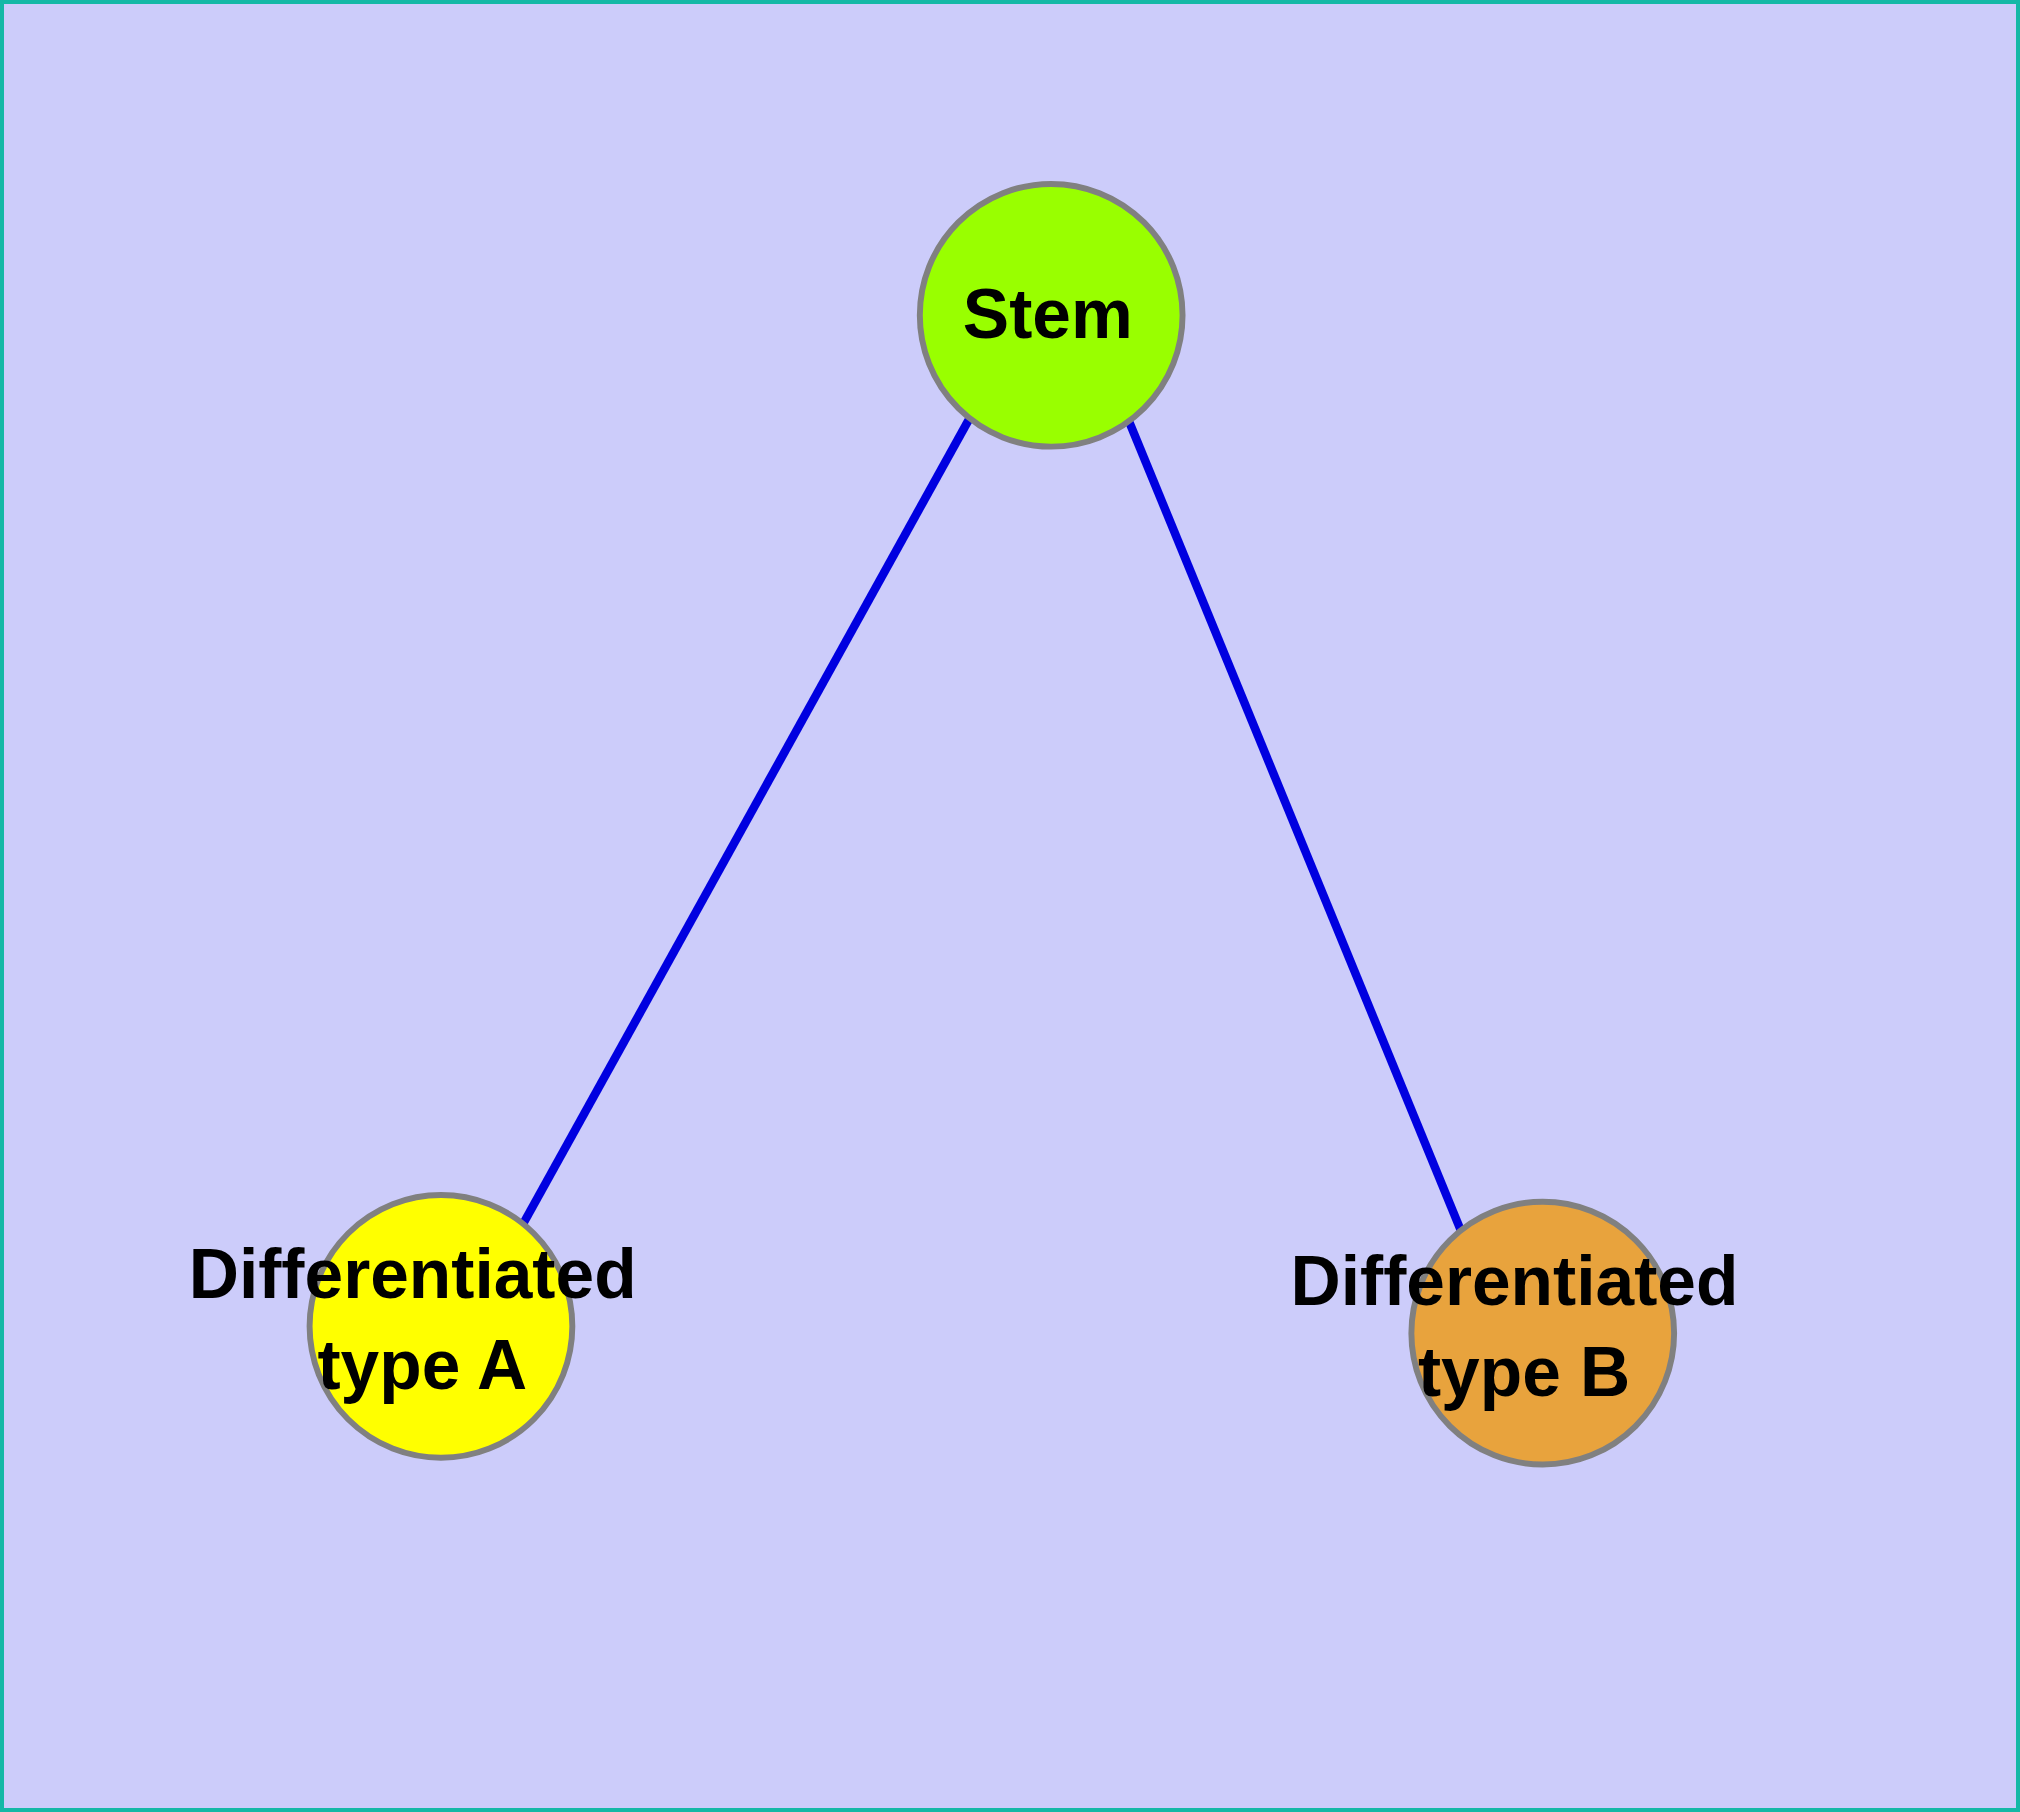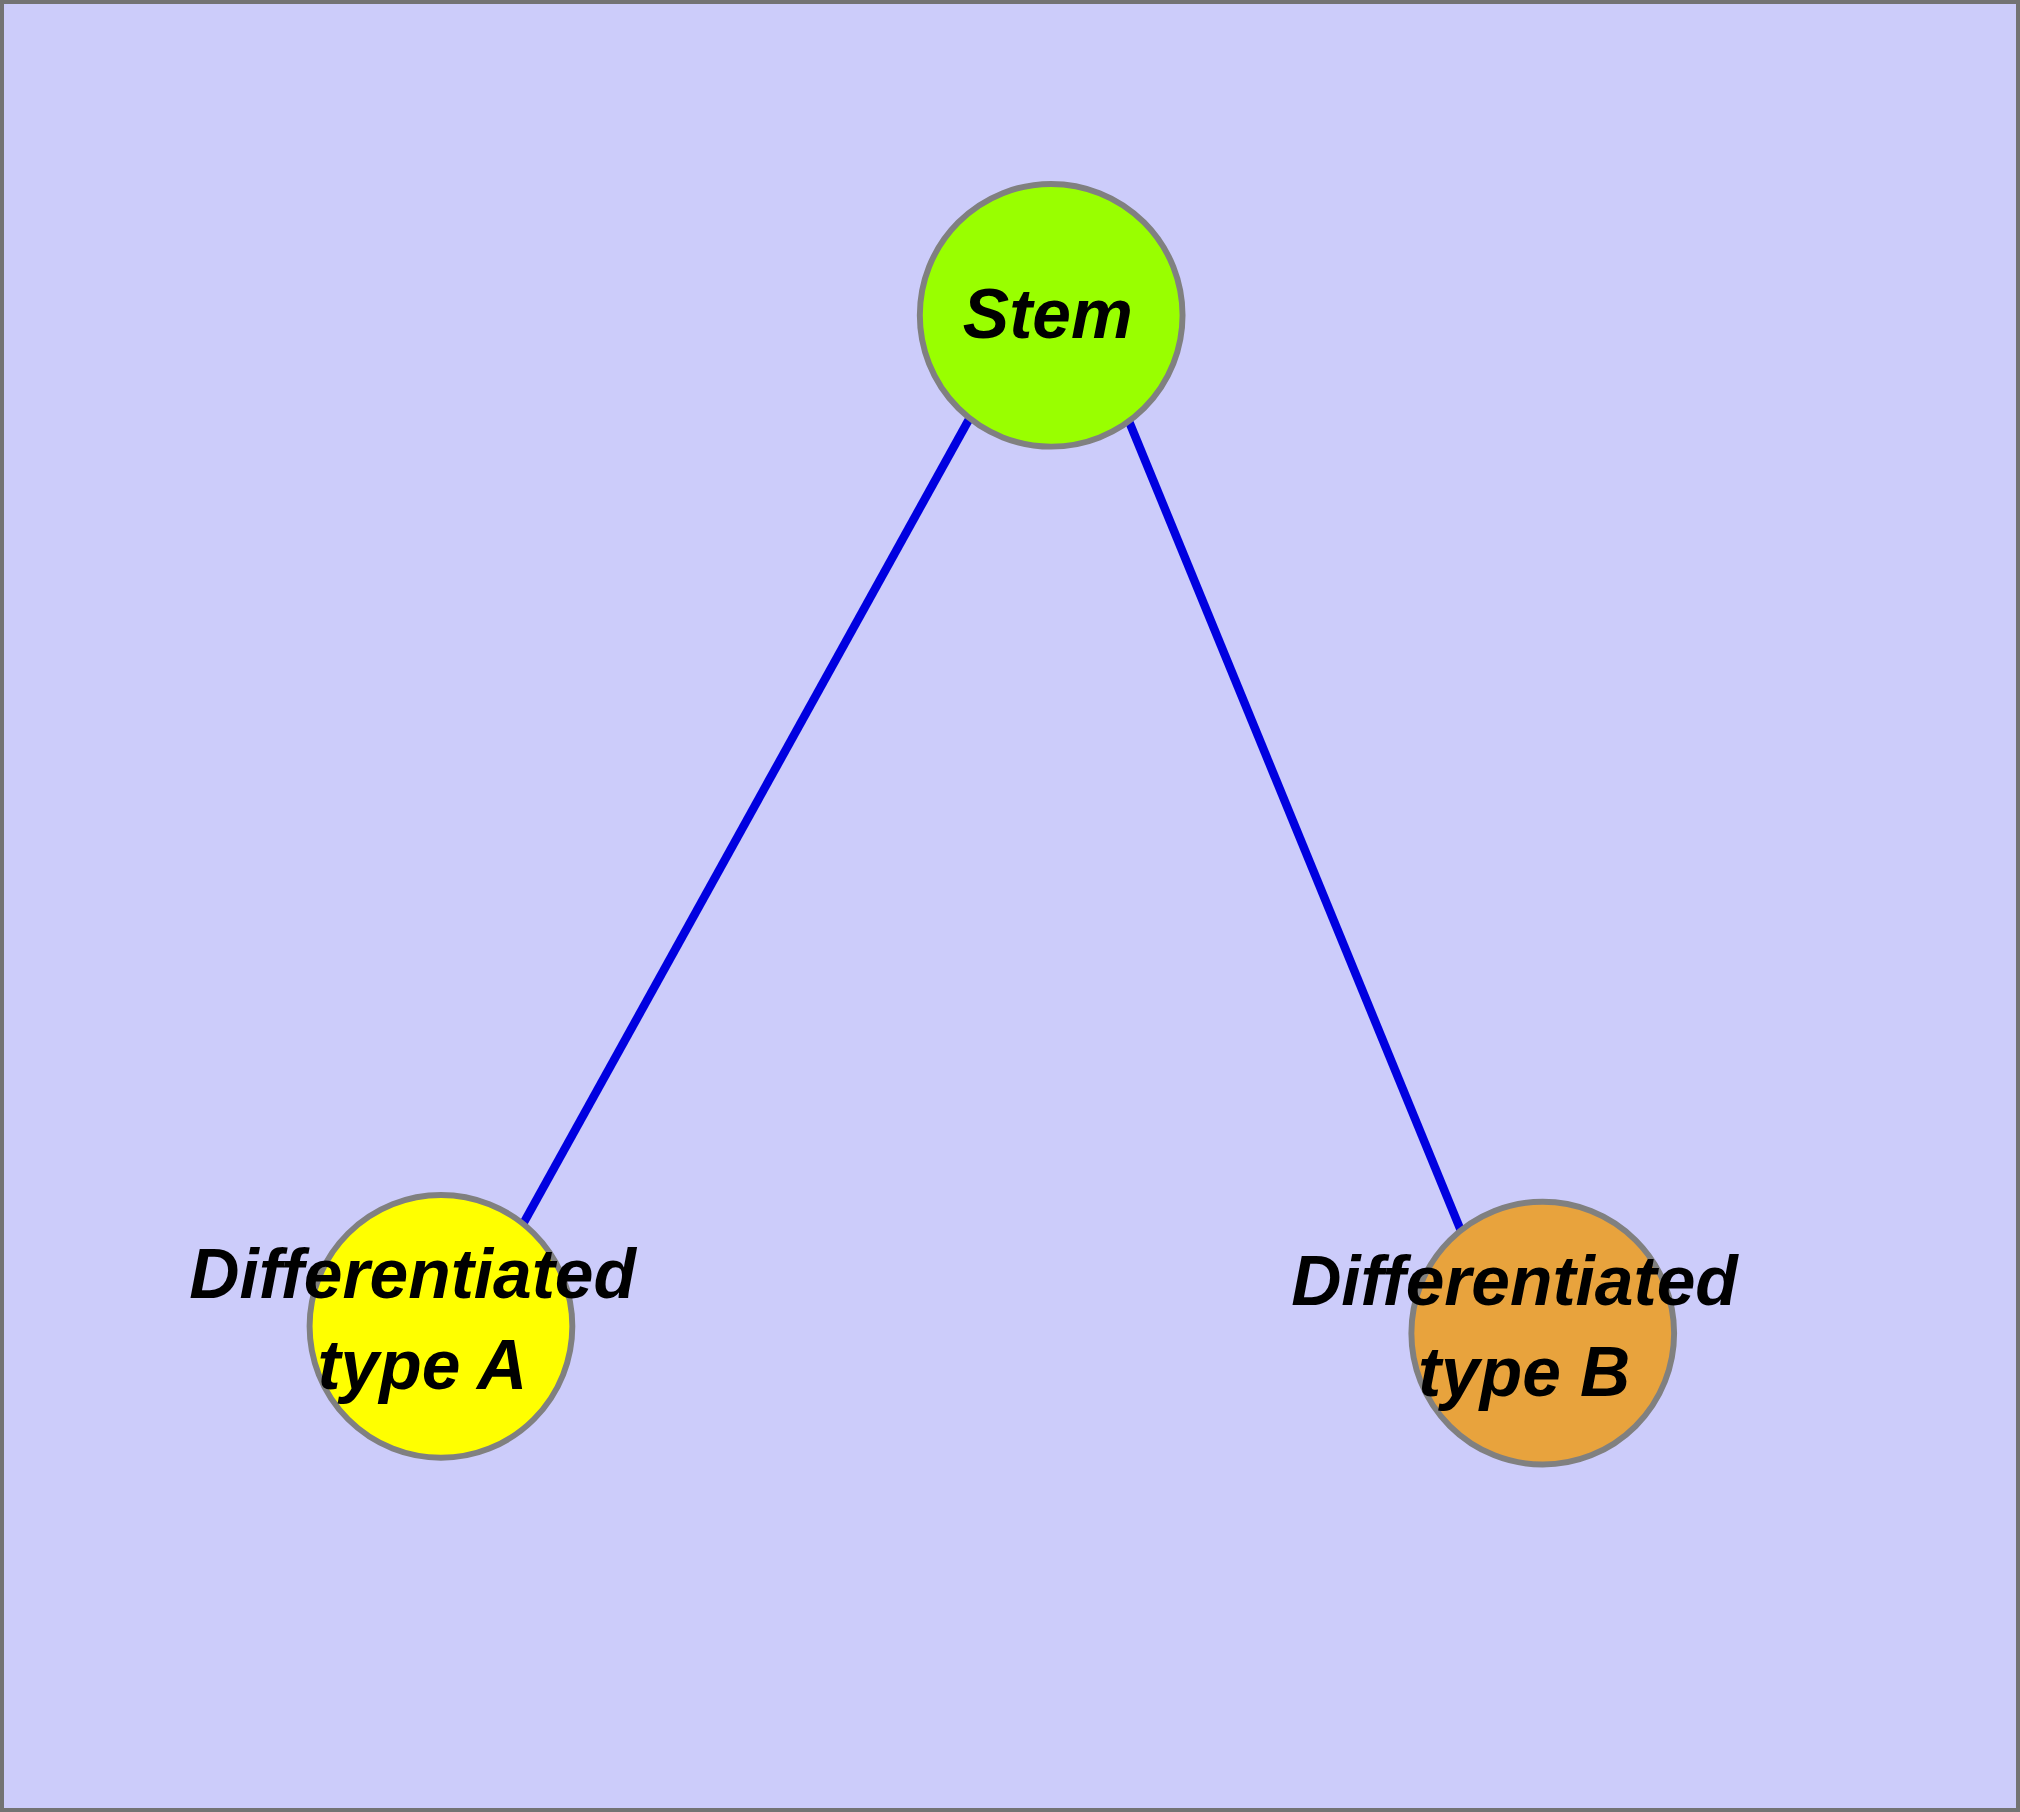--- a/index.html
+++ b/index.html
@@ -45,21 +45,21 @@
     font-weight: bold;
     font-size: 82px;
     fill: #000000;
     text-anchor: middle;
     dominant-baseline: middle;
   }
 </style>
 </head>
 <body>
 
-<div id="canvas" style="width: 2021px; height: 1812px; background: #737373; font-style: italic;">
+<div id="canvas" style="width: 2021px; height: 1812px; background: #14b8a6;">
   <div id="plot-area" style="background: rgb(204, 204, 250); width: 2012px; height: 1804px;"></div>
   <svg id="graph-svg" viewBox="0 0 2384 2138" xmlns="http://www.w3.org/2000/svg" style="width: 2021px; height: 1812px;">
 
     <g>
       <line class="edge-line" x1="1144" y1="493" x2="617" y2="1444" stroke="#0000e0" stroke-width="10"></line>
       <line class="edge-line" x1="1331" y1="495" x2="1723" y2="1451" stroke="#0000e0" stroke-width="10"></line>
     </g>
 
     <g>
       <circle class="node-circle" cx="1240" cy="372" r="155" fill="#99ff00" stroke="#808080" stroke-width="7"></circle>

